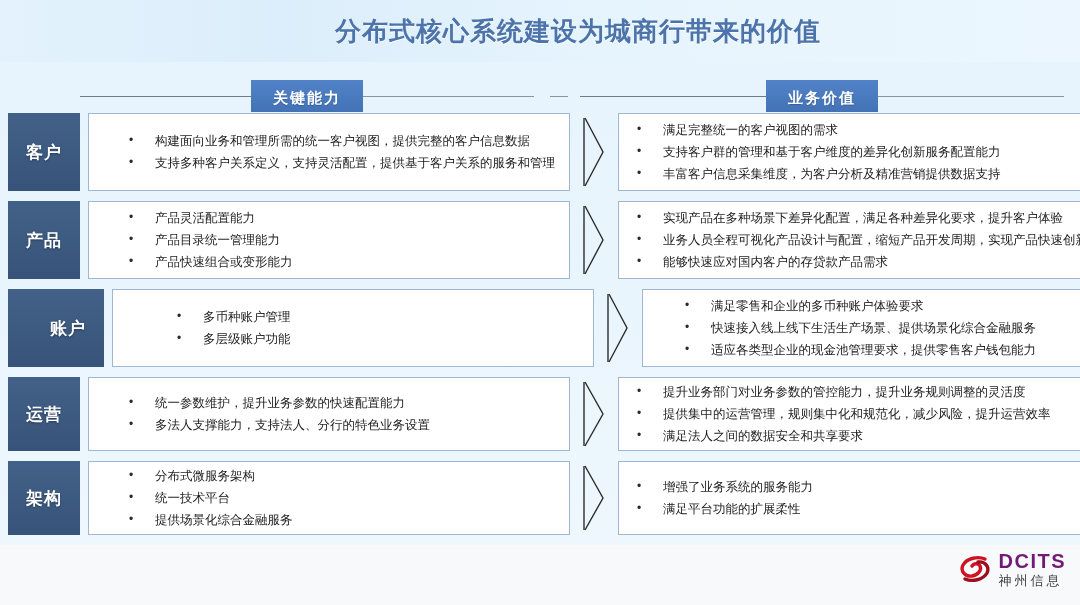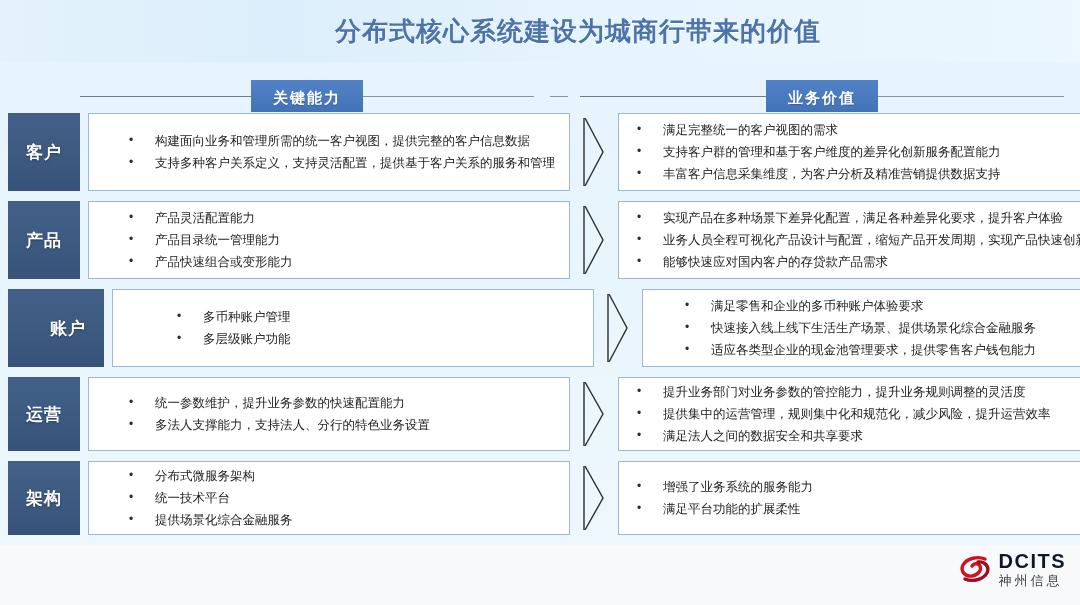--- a/index.html
+++ b/index.html
@@ -203,21 +203,21 @@
     flex: 0 0 34px;
   }
   .logo-words {
     display: flex;
     flex-direction: column;
     line-height: 1;
   }
   .logo-en {
     font-size: 20px;
     font-weight: bold;
-    color: #0f172a;
+    color: #701a75;
     letter-spacing: 1.5px;
   }
   .logo-cn {
     font-size: 13px;
     font-weight: normal;
     color: #3f3f3f;
     letter-spacing: 3px;
     margin-top: 3px;
   }
 </style>

